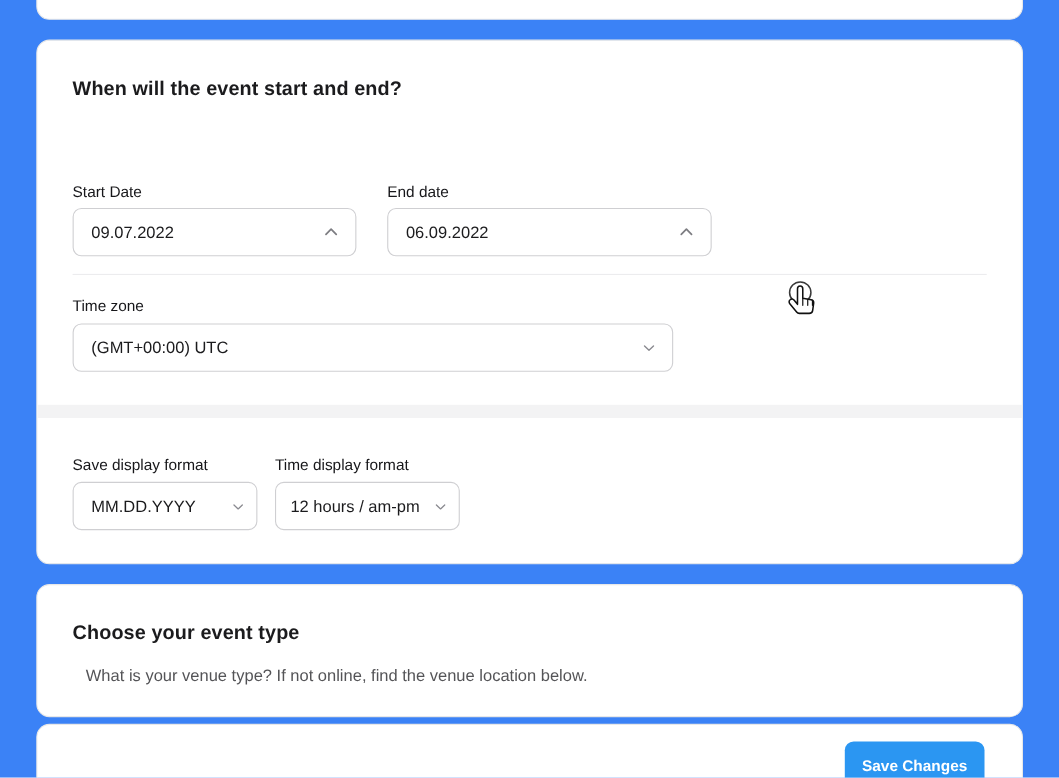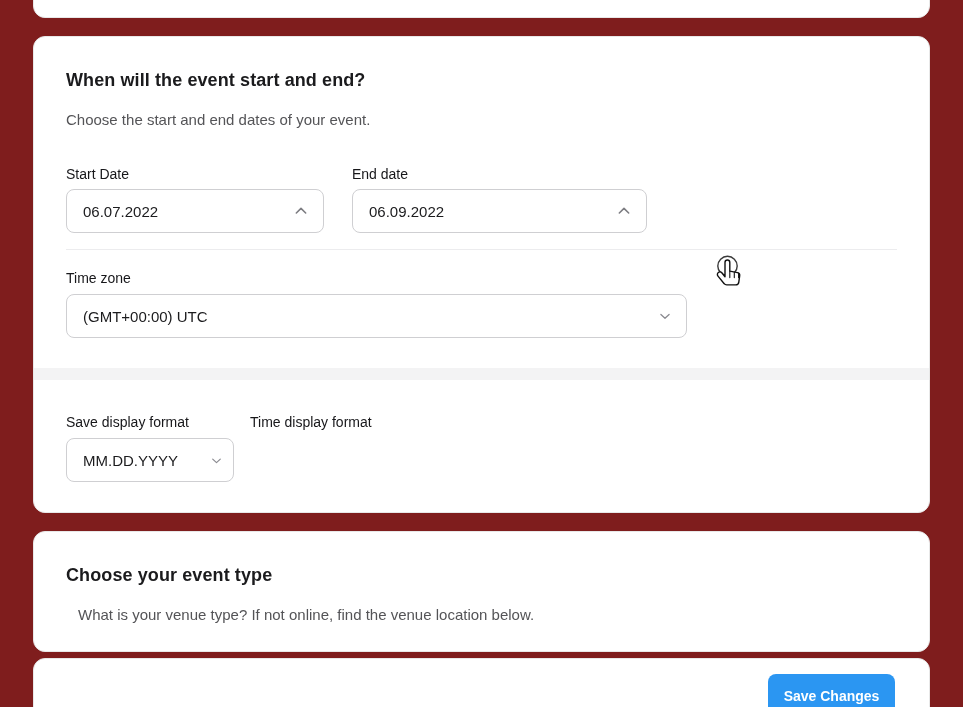--- a/index.html
+++ b/index.html
@@ -1,17 +1,17 @@
 <!DOCTYPE html>
 <html><head>
 <meta charset="utf-8">
 <style>
   html,body{margin:0;padding:0;background:#fff;}
   .screen{
-    position:relative;width:963px;height:707px;overflow:hidden;background:#7f1d1d;
+    position:relative;width:963px;height:707px;overflow:hidden;background:#3b82f6;
     font-family:"Liberation Sans","DejaVu Sans",sans-serif;color:#1c1c1e;
   }
   .card{
     position:absolute;left:33px;width:897px;box-sizing:border-box;
     background:#ffffff;border:1px solid #e8e8e8;border-radius:12px;
   }
   .card-top-partial{top:-30px;height:48px;}
   .card-main{top:36px;height:477px;}
   .card-type{top:531px;height:121px;text-decoration:underline;}
   .save-bar{top:658px;height:90px;border-radius:12px;}
@@ -37,46 +37,45 @@
 </style>
 </head>
 <body>
 
 <div class="screen">
 
   <div class="card card-top-partial"></div>
 
   <div class="card card-main">
     <div class="abs card-title" style="left:32px;top:33px;">When will the event start and end?</div>
-    <div class="abs card-subtitle" style="left:32px;top:74px;">Choose the start and end dates of your event.</div>
 
     <div class="abs field-label" style="left:32px;top:129px;">Start Date</div>
     <div class="abs field" style="left:32px;top:152px;width:258px;">
-      <span class="field-value">06.07.2022</span>
+      <span class="field-value">09.07.2022</span>
       <span class="chev">
         <svg width="16" height="16" viewBox="0 0 24 24" fill="none" stroke="#7d7d82" stroke-width="2.4" stroke-linecap="round" stroke-linejoin="round">
             <path d="M5 15 L12 8 L19 15"></path>
           </svg>
       </span>
     </div>
 
     <div class="abs field-label" style="left:318px;top:129px;">End date</div>
     <div class="abs field" style="left:318px;top:152px;width:295px;">
       <span class="field-value">06.09.2022</span>
       <span class="chev">
         <svg width="16" height="16" viewBox="0 0 24 24" fill="none" stroke="#7d7d82" stroke-width="2.4" stroke-linecap="round" stroke-linejoin="round">
             <path d="M5 15 L12 8 L19 15"></path>
           </svg>
       </span>
     </div>
 
     <div class="abs divider" style="left:32px;top:212px;width:831px;"></div>
 
     <div class="abs field-label" style="left:32px;top:233px;">Time zone</div>
-    <div class="abs field" style="left:32px;top:257px;width:621px;">
+    <div class="abs field" style="left:32px;top:257px;width:546px;">
       <span class="field-value">(GMT+00:00) UTC</span>
       <span class="chev">
         <svg width="14" height="14" viewBox="0 0 24 24" fill="none" stroke="#8a8a90" stroke-width="2.2" stroke-linecap="round" stroke-linejoin="round">
             <path d="M5 9.5 L12 16 L19 9.5"></path>
           </svg>
       </span>
     </div>
 
     <div class="gray-band" style="top:331px;"></div>
 
@@ -84,20 +83,28 @@
     <div class="abs field" style="left:32px;top:401px;width:168px;padding-right:10px;">
       <span class="field-value">MM.DD.YYYY</span>
       <span class="chev">
         <svg width="13" height="13" viewBox="0 0 24 24" fill="none" stroke="#8a8a90" stroke-width="2.2" stroke-linecap="round" stroke-linejoin="round">
             <path d="M5 9.5 L12 16 L19 9.5"></path>
           </svg>
       </span>
     </div>
 
     <div class="abs field-label" style="left:216px;top:377px;">Time display format</div>
+    <div class="abs field" style="left:216px;top:401px;width:168px;padding-right:10px;padding-left:13px;">
+      <span class="field-value">12 hours / am-pm</span>
+      <span class="chev">
+        <svg width="13" height="13" viewBox="0 0 24 24" fill="none" stroke="#8a8a90" stroke-width="2.2" stroke-linecap="round" stroke-linejoin="round">
+            <path d="M5 9.5 L12 16 L19 9.5"></path>
+          </svg>
+      </span>
+    </div>
   </div>
 
   <div class="card card-type">
     <div class="abs card-title" style="left:32px;top:33px;">Choose your event type</div>
     <div class="abs card-subtitle" style="left:44px;top:74px;">What is your venue type? If not online, find the venue location below.</div>
   </div>
 
   <div class="card save-bar">
     <button class="save-btn" style="background: rgb(43, 150, 242);">Save Changes</button>
   </div>

